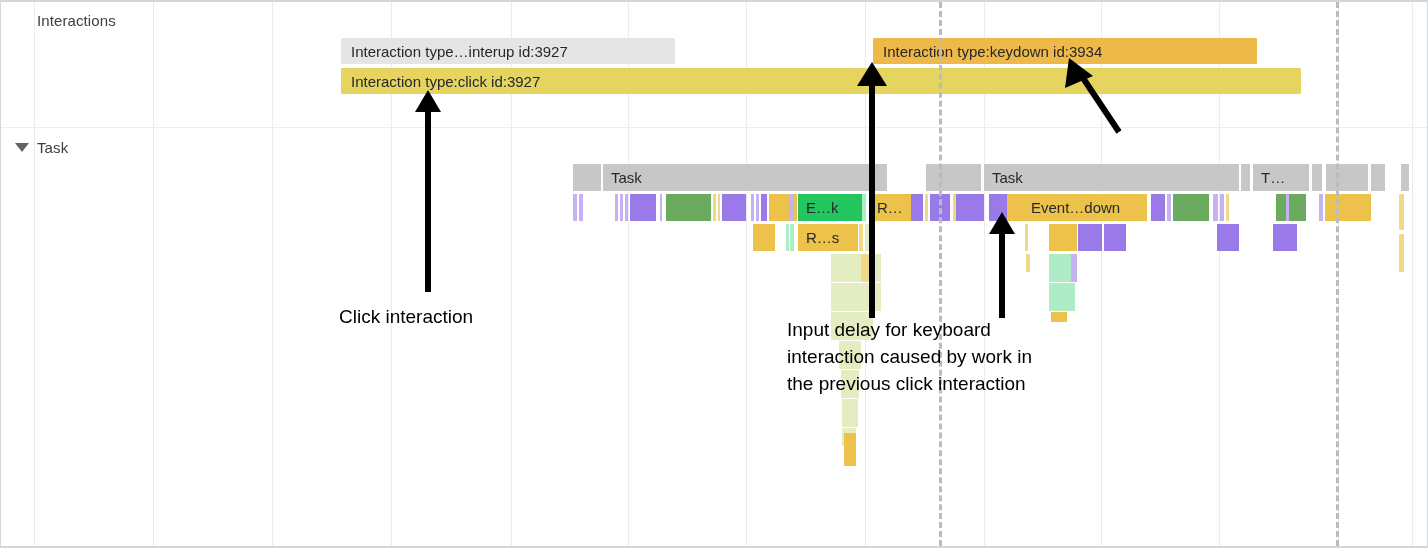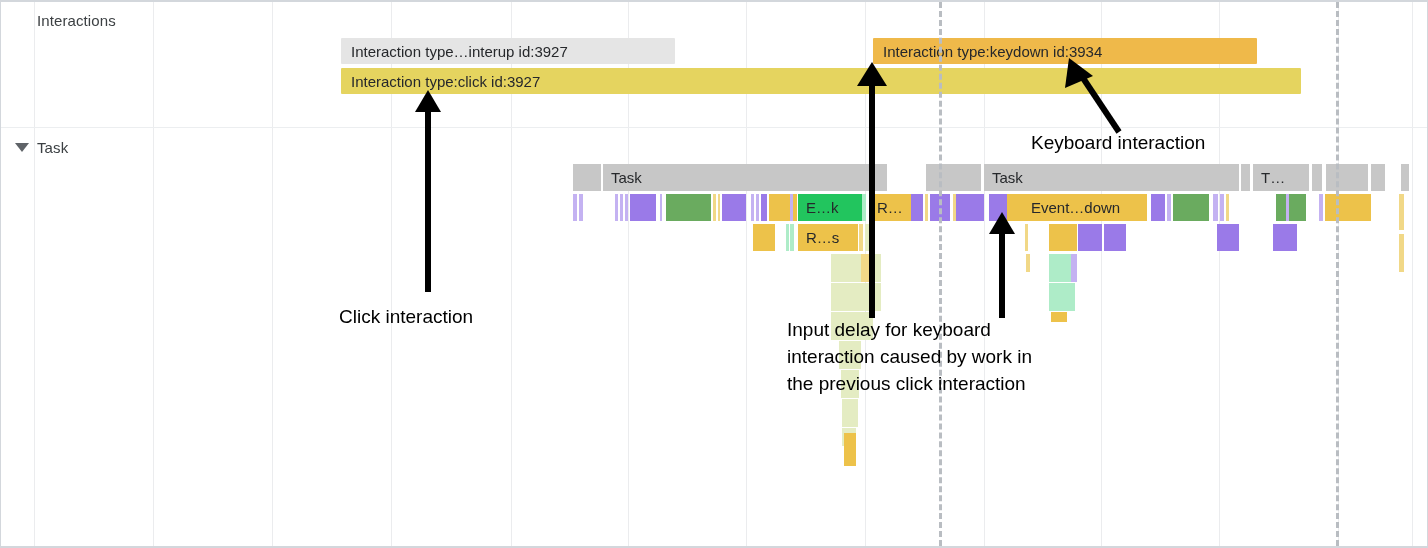--- a/index.html
+++ b/index.html
@@ -187,19 +187,18 @@
     </g>
 
     <g>
       <line x1="1118" y1="130" x2="1078" y2="70" stroke="#000" stroke-width="6"></line>
       <polygon points="1068,56 1064,86 1092,74" fill="#000"></polygon>
     </g>
   </svg>
 
   <div class="anno" style="left:338px;top:301px;">Click interaction</div>
 
-  <div class="anno" style="left:1030px;top:127px;">Keyboard interaction</div>
 
   <div class="anno" style="left:786px;top:314px;text-align:left;width:318px;">Input delay for keyboard
 interaction caused by work in
 the previous click interaction</div>
 
 </div>
 
 </body></html>

